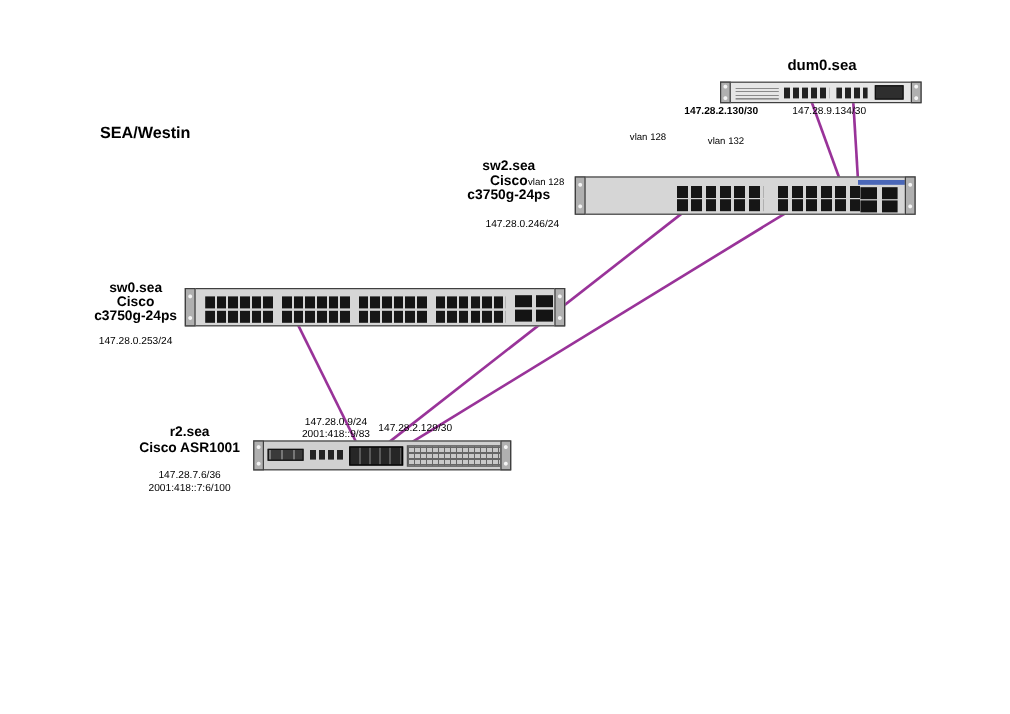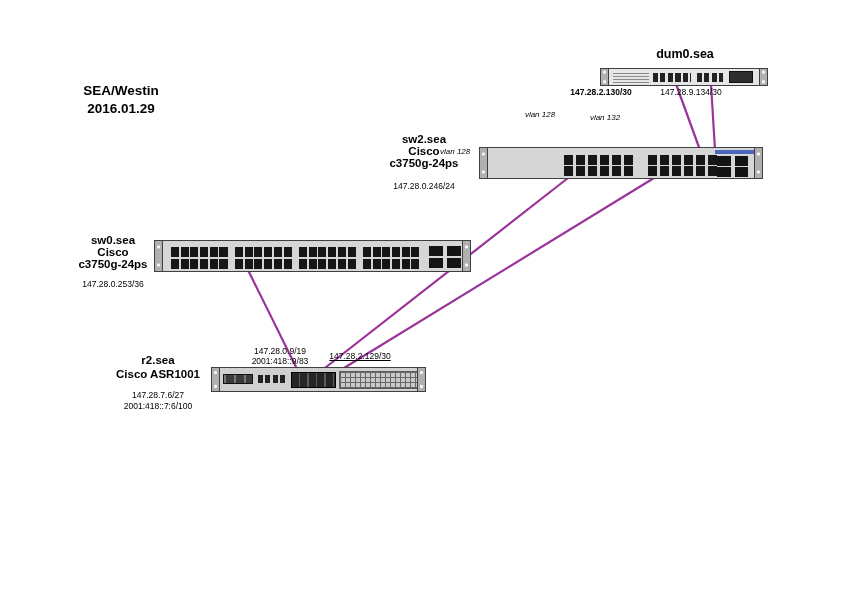--- a/index.html
+++ b/index.html
@@ -6,21 +6,21 @@
   #canvas{
     position:relative;width:842px;height:595px;background:#ffffff;overflow:hidden;
     font-family:"Liberation Sans","DejaVu Sans",sans-serif;color:#000;
   }
   #links-svg{position:absolute;left:0;top:0;width:842px;height:595px;}
   .lbl{position:absolute;text-align:center;white-space:nowrap;}
   .title{font-size:13.5px;line-height:18px;font-weight:bold;}
   .name12{font-size:12.5px;line-height:14px;font-weight:bold;}
   .name11{font-size:11.5px;line-height:12px;font-weight:bold;}
   .ip{font-size:8.5px;line-height:10.5px;}
-  .vlan{font-size:8px;line-height:9px;font-style:italic;}
+  .vlan{font-size:8px;line-height:9px;}
   .chassis{position:absolute;background:#d6d6d6;border:1px solid #3f3f3f;box-sizing:border-box;}
   .bracket{position:absolute;top:-1px;bottom:-1px;width:9px;box-sizing:border-box;
     border:1px solid #3f3f3f;background-color:#b0b0b0;
     background-image:radial-gradient(circle at 50% 20%, #f4f4f4 1.2px, rgba(0,0,0,0) 2px),
                      radial-gradient(circle at 50% 80%, #f4f4f4 1.2px, rgba(0,0,0,0) 2px);}
   .ports{position:absolute;height:10px;
     background-image:repeating-linear-gradient(90deg,#161616 0 8px,rgba(0,0,0,0) 8px 9.7px);}
   .ports24{height:9.5px;
     background-image:repeating-linear-gradient(90deg,#161616 0 9px,rgba(0,0,0,0) 9px 12px);}
   .sfp{height:10px;
@@ -45,23 +45,22 @@
 <div id="canvas">
 
   <svg id="links-svg" width="842" height="595">
       <line x1="676" y1="84" x2="700" y2="150" stroke="#993399" stroke-width="2.2"></line>
       <line x1="711" y1="84" x2="715" y2="150" stroke="#993399" stroke-width="2.2"></line>
       <line x1="568" y1="178" x2="312" y2="378" stroke="#993399" stroke-width="2.2"></line>
       <line x1="654" y1="178" x2="326" y2="379" stroke="#993399" stroke-width="2.2"></line>
       <line x1="247" y1="268" x2="300" y2="375" stroke="#993399" stroke-width="2.2"></line>
     </svg>
 
-  <div class="lbl title" style="left:61px;top:82px;width:120px;">
+  <div class="lbl title" style="left:61px;top:102px;width:120px;">
     <div>SEA/Westin</div>
-    <div>2016.01.29</div>
   </div>
 
   <div class="lbl name12" style="left:630px;top:47px;width:110px;">dum0.sea</div>
 
   <div class="chassis" style="left:600px;top:68px;width:168px;height:18px;background:#e6e6e6;">
     <div class="bracket" style="left:-1px;"></div>
     <div class="vents" style="left:12px;top:3px;width:36px;height:11px;"></div>
     <div class="smallports" style="left:52px;top:4px;width:38px;height:9px;"></div>
     <div class="smallports" style="left:96px;top:4px;width:26px;height:9px;"></div>
     <div class="darkblock" style="left:128px;top:2px;width:24px;height:12px;"></div>
@@ -74,66 +73,66 @@
   <div class="lbl vlan" style="left:518px;top:110px;width:44px;">vlan 128</div>
   <div class="lbl vlan" style="left:583px;top:113px;width:44px;">vlan 132</div>
 
   <div class="lbl name11" style="left:364px;top:133px;width:120px;">
     <div>sw2.sea</div>
     <div>Cisco</div>
     <div>c3750g-24ps</div>
   </div>
   <div class="lbl vlan" style="left:440px;top:147px;width:40px;text-align:left;">vlan 128</div>
   <div class="lbl vlan" style="left:488px;top:150px;width:40px;text-align:left;">vlan 132</div>
-  <div class="lbl ip" style="left:364px;top:181px;width:120px;">147.28.0.246/24</div>
+  <div class="lbl ip" style="left:346px;top:181px;width:120px;text-align:right;">147.28.0.246/24</div>
 
   <div class="chassis" style="left:479px;top:147px;width:284px;height:32px;">
     <div class="bracket" style="left:-1px;"></div>
     <div class="ports ports24" style="left:84px;top:7px;width:72px;"></div>
     <div class="ports ports24" style="left:84px;top:18px;width:72px;"></div>
     <div class="ports ports24" style="left:168px;top:7px;width:72px;"></div>
     <div class="ports ports24" style="left:168px;top:18px;width:72px;"></div>
     <div class="ports sfp" style="left:237px;top:8px;width:31px;"></div>
     <div class="ports sfp" style="left:237px;top:19px;width:31px;"></div>
     <div class="bluestrip" style="left:235px;top:2px;width:44px;height:4px;"></div>
     <div class="bracket" style="right:-1px;"></div>
   </div>
 
   <div class="lbl name11" style="left:53px;top:234px;width:120px;">
     <div>sw0.sea</div>
     <div>Cisco</div>
     <div>c3750g-24ps</div>
   </div>
-  <div class="lbl ip" style="left:53px;top:279px;width:120px;">147.28.0.253/36</div>
+  <div class="lbl ip" style="left:53px;top:279px;width:120px;">147.28.0.253/24</div>
 
   <div class="chassis" style="left:154px;top:240px;width:317px;height:32px;">
     <div class="bracket" style="left:-1px;"></div>
     <div class="ports" style="left:16px;top:6px;width:58px;"></div>
     <div class="ports" style="left:16px;top:17.5px;width:58px;"></div>
     <div class="ports" style="left:80px;top:6px;width:58px;"></div>
     <div class="ports" style="left:80px;top:17.5px;width:58px;"></div>
     <div class="ports" style="left:144px;top:6px;width:58px;"></div>
     <div class="ports" style="left:144px;top:17.5px;width:58px;"></div>
     <div class="ports" style="left:208px;top:6px;width:58px;"></div>
     <div class="ports" style="left:208px;top:17.5px;width:58px;"></div>
     <div class="ports sfp" style="left:274px;top:5px;width:32px;"></div>
     <div class="ports sfp" style="left:274px;top:16.5px;width:32px;"></div>
     <div class="bracket" style="right:-1px;"></div>
   </div>
 
-  <div class="lbl ip" style="left:240px;top:346px;width:80px;">147.28.0.9/19</div>
+  <div class="lbl ip" style="left:240px;top:346px;width:80px;">147.28.0.9/24</div>
   <div class="lbl ip" style="left:240px;top:356px;width:80px;">2001:418::9/83</div>
-  <div class="lbl ip" style="left:320px;top:351px;width:80px;text-decoration:underline;">147.28.2.129/30</div>
+  <div class="lbl ip" style="left:306px;top:351px;width:80px;">147.28.2.129/30</div>
 
   <div class="lbl name11" style="left:98px;top:353px;width:120px;line-height:14px;text-align:center;">
     <div>r2.sea</div>
     <div>Cisco ASR1001</div>
   </div>
   <div class="lbl ip" style="left:98px;top:390px;width:120px;">
-    <div>147.28.7.6/27</div>
+    <div>147.28.7.6/36</div>
     <div>2001:418::7:6/100</div>
   </div>
 
   <div class="chassis" style="left:211px;top:367px;width:215px;height:25px;background:#d0d0d0;">
     <div class="bracket" style="left:-1px;"></div>
     <div class="module" style="left:11px;top:6px;width:30px;height:10px;"></div>
     <div class="smallports" style="left:46px;top:7px;width:30px;height:8px;"></div>
     <div class="cluster" style="left:79px;top:4px;width:45px;height:16px;"></div>
     <div class="grid" style="left:127px;top:3px;width:79px;height:18px;"></div>
     <div class="bracket" style="right:-1px;"></div>

